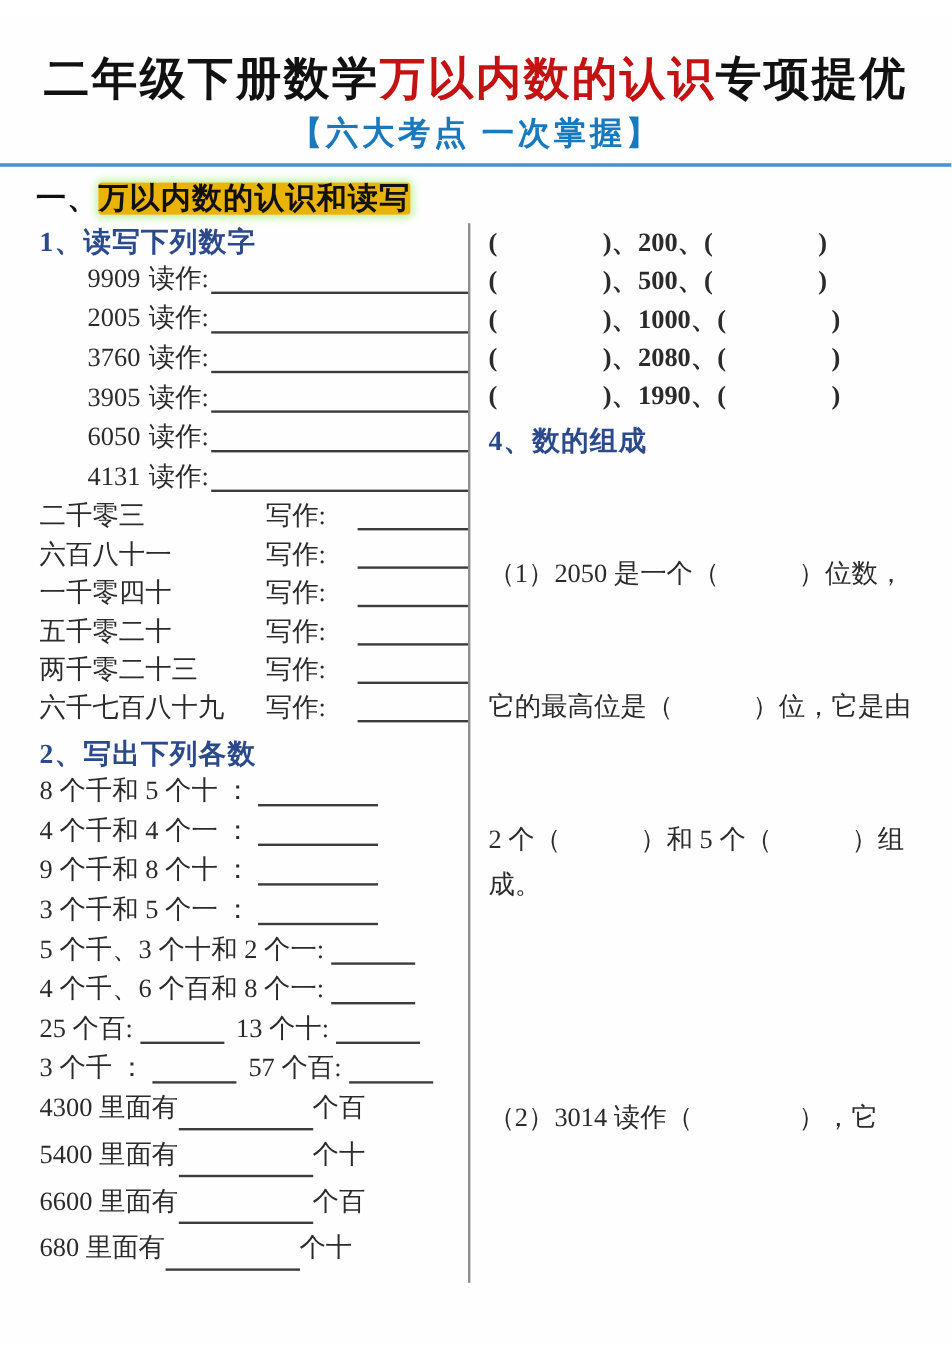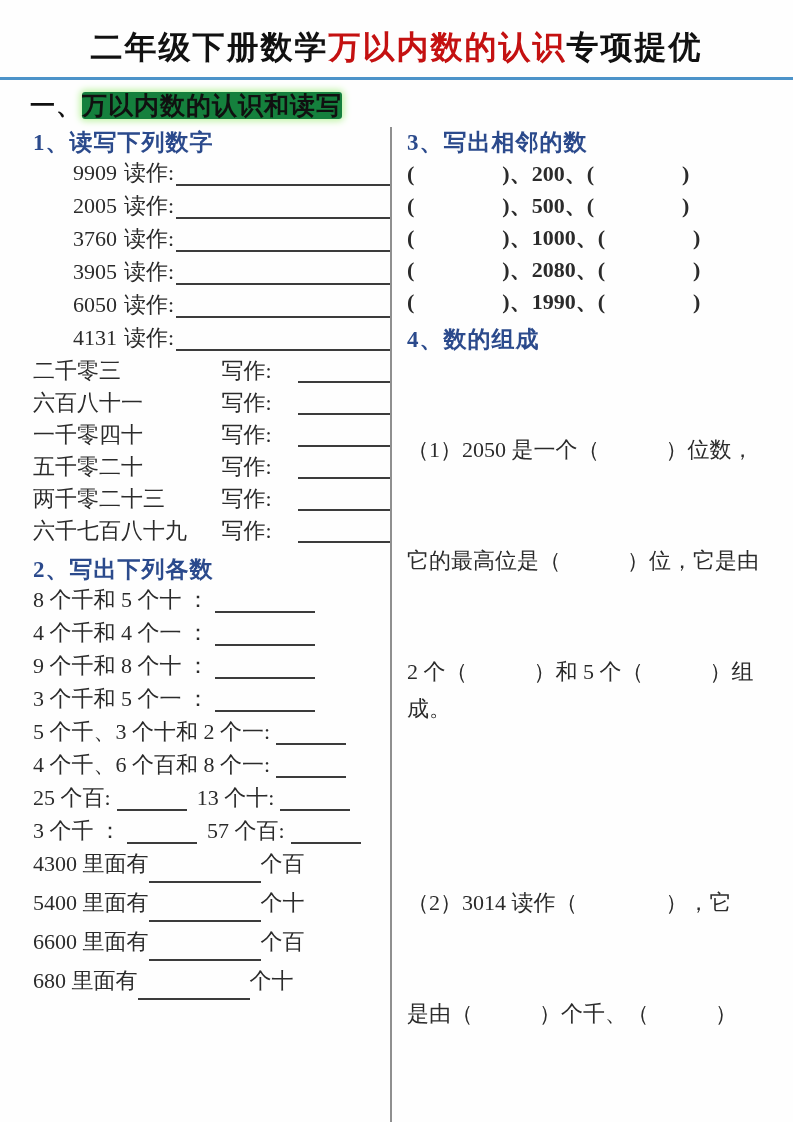--- a/index.html
+++ b/index.html
@@ -8,40 +8,41 @@
     background:#ffffff;
     font-family:"Liberation Serif","DejaVu Serif",serif;
     color:#2b2b2b;
     overflow:hidden;
   }
   .page { position:relative; width:793px; height:1122px; background:#fefefe; }
 
   
   .title {
     text-align:center; padding-top:26px;
-    font-size:32px; font-weight:900; letter-spacing:2px;
+    font-size:38px; font-weight:900; letter-spacing:2px;
     color:#111;
     font-family:"Liberation Serif","DejaVu Serif",serif;
+    margin-top:14px;
   }
   .title .red { color:#c41111; }
   .subtitle {
     text-align:center; margin-top:2px;
     font-size:27px; font-weight:bold; letter-spacing:3px;
     color:#1879be;
   }
   .toprule { border:none; border-top:3px solid #4c93c9; margin:7px 0 0 0; }
 
   
   .sec-head {
     margin:9px 0 0 30px;
     font-size:25px; font-weight:900; color:#101010;
     letter-spacing:1px;
   }
   .sec-head .hl {
-    background:#15803d;
+    background:#eab308;
     box-shadow:0 0 7px 2px #bdf3a2;
     border-radius:3px;
   }
 
   
   .columns { display:flex; margin-top:5px; padding-left:33px; align-items:stretch; }
   .col-left  { width:357px; flex:none; }
   .divider   { width:2px; background:#8f8f8f; flex:none; }
   .col-right { flex:1; padding-left:15px; padding-right:12px; }
 
@@ -75,20 +76,21 @@
   .para { font-size:22px; line-height:37px; margin:2px 0 9px 0; white-space:pre-wrap; }
 </style>
 </head>
 <body>
 
 <div class="page">
 
   <div class="title">
     <span>二年级下册数学</span><span class="red">万以内数的认识</span><span>专项提优</span>
   </div>
+  <div class="subtitle">【六大考点 一次掌握】</div>
   <hr class="toprule">
 
   <div class="sec-head">
     <span>一、</span><span class="hl">万以内数的认识和读写</span>
   </div>
 
   <div class="columns">
 
     <div class="col-left">
       <div class="sub-head">1、读写下列数字</div>
@@ -212,37 +214,35 @@
       <div class="row row-contains">
           <span>680 里面有</span>
           <span class="uline w112"></span>
           <span>个十</span>
         </div>
     </div>
 
     <div class="divider"></div>
 
     <div class="col-right">
-      <div class="sub-head">3、写出相邻的数</div>
 
       <div class="adj-row">(　　　　)、200、(　　　　)</div>
       <div class="adj-row">(　　　　)、500、(　　　　)</div>
       <div class="adj-row">(　　　　)、1000、(　　　　)</div>
       <div class="adj-row">(　　　　)、2080、(　　　　)</div>
       <div class="adj-row">(　　　　)、1990、(　　　　)</div>
 
       <div class="sub-head mt6">4、数的组成</div>
 
       <div class="para">
         <div>（1）2050 是一个（　　　）位数，</div>
         <div>它的最高位是（　　　）位，它是由</div>
         <div>2 个（　　　）和 5 个（　　　）组成。</div>
       </div>
       <div class="para">
         <div>（2）3014 读作（　　　　），它</div>
-        <div>是由（　　　）个千、（　　　）</div>
         
       </div>
 
     </div>
 
   </div>
 </div>
 
 </body></html>

